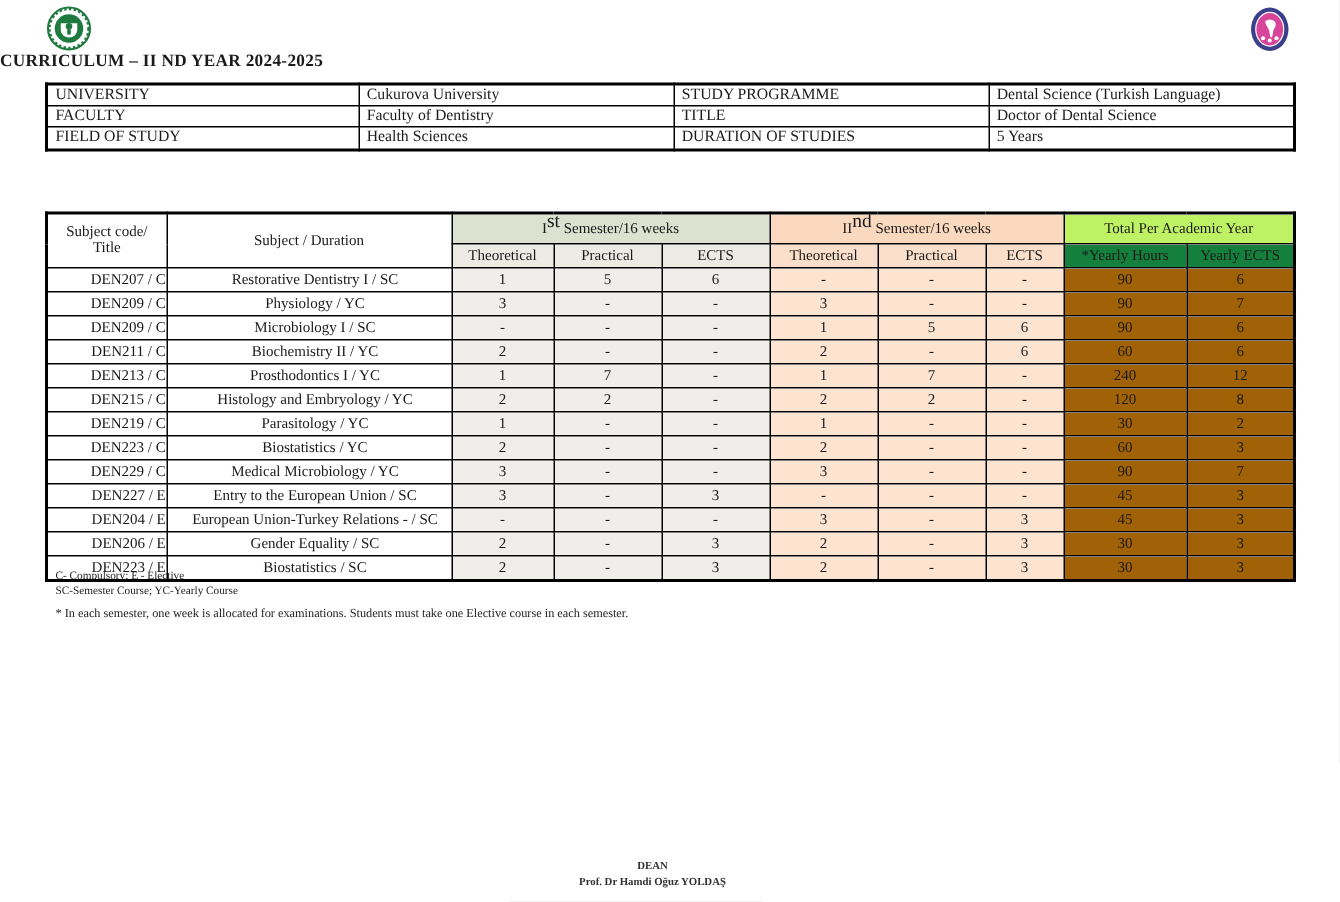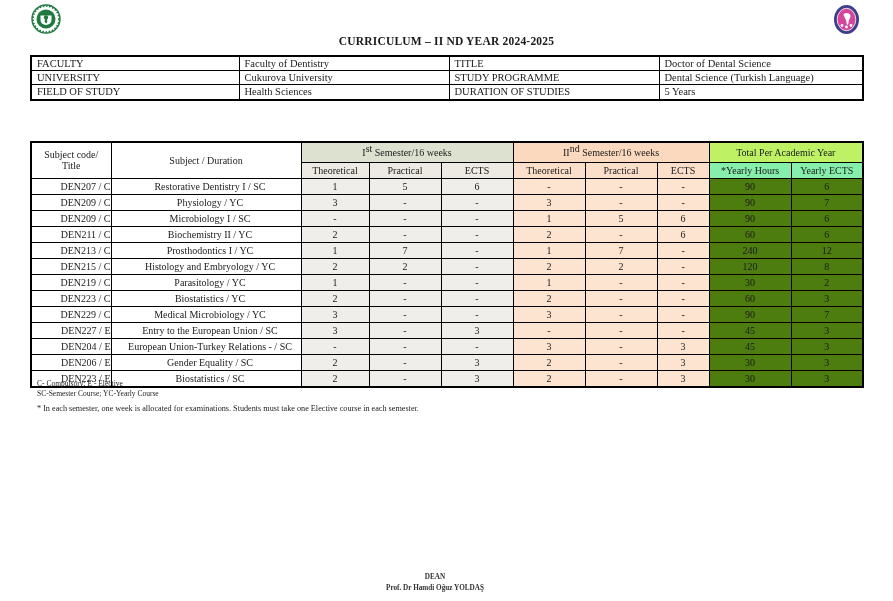--- a/index.html
+++ b/index.html
@@ -3,21 +3,21 @@
 <meta charset="utf-8">
 <style>
   html,body{margin:0;padding:0;background:#e9e9e9;}
   .page{
     position:relative;width:893px;height:601px;background:#ffffff;
     font-family:"Liberation Serif", serif;color:#1a1a1a;overflow:hidden;
     margin:0 auto;
   }
   
   .doc-title{
-    position:absolute;top:35px;left:0;width:100%;text-align:center;
+    position:absolute;top:35px;left:0;width:100%;
     font-size:11.5px;font-weight:bold;letter-spacing:.2px;
   }
   
   .logo-left{position:absolute;left:31px;top:4px;}
   .logo-right{position:absolute;left:833px;top:4px;}
   
   table{border-collapse:collapse;table-layout:fixed;}
   .info-table{position:absolute;left:30px;top:55px;width:832px;border:2px solid #000;}
   .info-table td{
     border:1px solid #000;height:13.2px;font-size:10.5px;
@@ -32,26 +32,26 @@
   .cur-table thead tr.h1 th{height:19px;font-size:10px;}
   .cur-table thead tr.h2 th{height:15px;}
   .cur-table tbody tr{height:16px;}
   .cur-table td.col-code{text-align:right;padding-left:7px;}
   .cur-table td.col-subject{text-align:center;padding-left:8px;}
   .hdr-s1{background:#dce1d0;}
   .hdr-s2{background:#fbd9bf;}
   .hdr-tot{background:#bef264;}
   .sub-s1{background:#eceae3;}
   .sub-s2{background:#fbdfca;}
-  .sub-tot{background:#86efac;}
+  .sub-tot{background:#15803d;}
   .bg-s1{background:#f0eeea;}
   .bg-s2{background:#fce4d1;}
-  .bg-tot{background:#4d7c0f;}
+  .bg-tot{background:#a16207;}
   .two-line span{display:block;line-height:1.05;}
-  sup{font-size:10px;vertical-align:super;line-height:0;}
+  sup{font-size:13px;vertical-align:super;line-height:0;}
   
   .legend{
     position:absolute;left:37px;top:379px;font-size:7.5px;line-height:1.35;
     color:#222;font-weight:normal;
   }
   .exam-note{
     position:absolute;left:37px;top:404px;font-size:8.2px;color:#222;
   }
   
   .sig{position:absolute;text-align:center;font-size:7.2px;font-weight:bold;color:#333;line-height:1.5;}
@@ -90,30 +90,30 @@
 
   <table class="info-table">
     <colgroup>
         <col style="width:208px">
         <col style="width:210px">
         <col style="width:210px">
         <col style="width:204px">
       </colgroup>
     <tbody>
       <tr>
+        <td>UNIVERSITY</td>
+        <td>Cukurova University</td>
+        <td>STUDY PROGRAMME</td>
+        <td>Dental Science (Turkish Language)</td>
+      </tr>
+      <tr>
         <td>FACULTY</td>
         <td>Faculty of Dentistry</td>
         <td>TITLE</td>
         <td>Doctor of Dental Science</td>
-      </tr>
-      <tr>
-        <td>UNIVERSITY</td>
-        <td>Cukurova University</td>
-        <td>STUDY PROGRAMME</td>
-        <td>Dental Science (Turkish Language)</td>
       </tr>
       <tr>
         <td>FIELD OF STUDY</td>
         <td>Health Sciences</td>
         <td>DURATION OF STUDIES</td>
         <td>5 Years</td>
       </tr>
     </tbody>
   </table>
 

